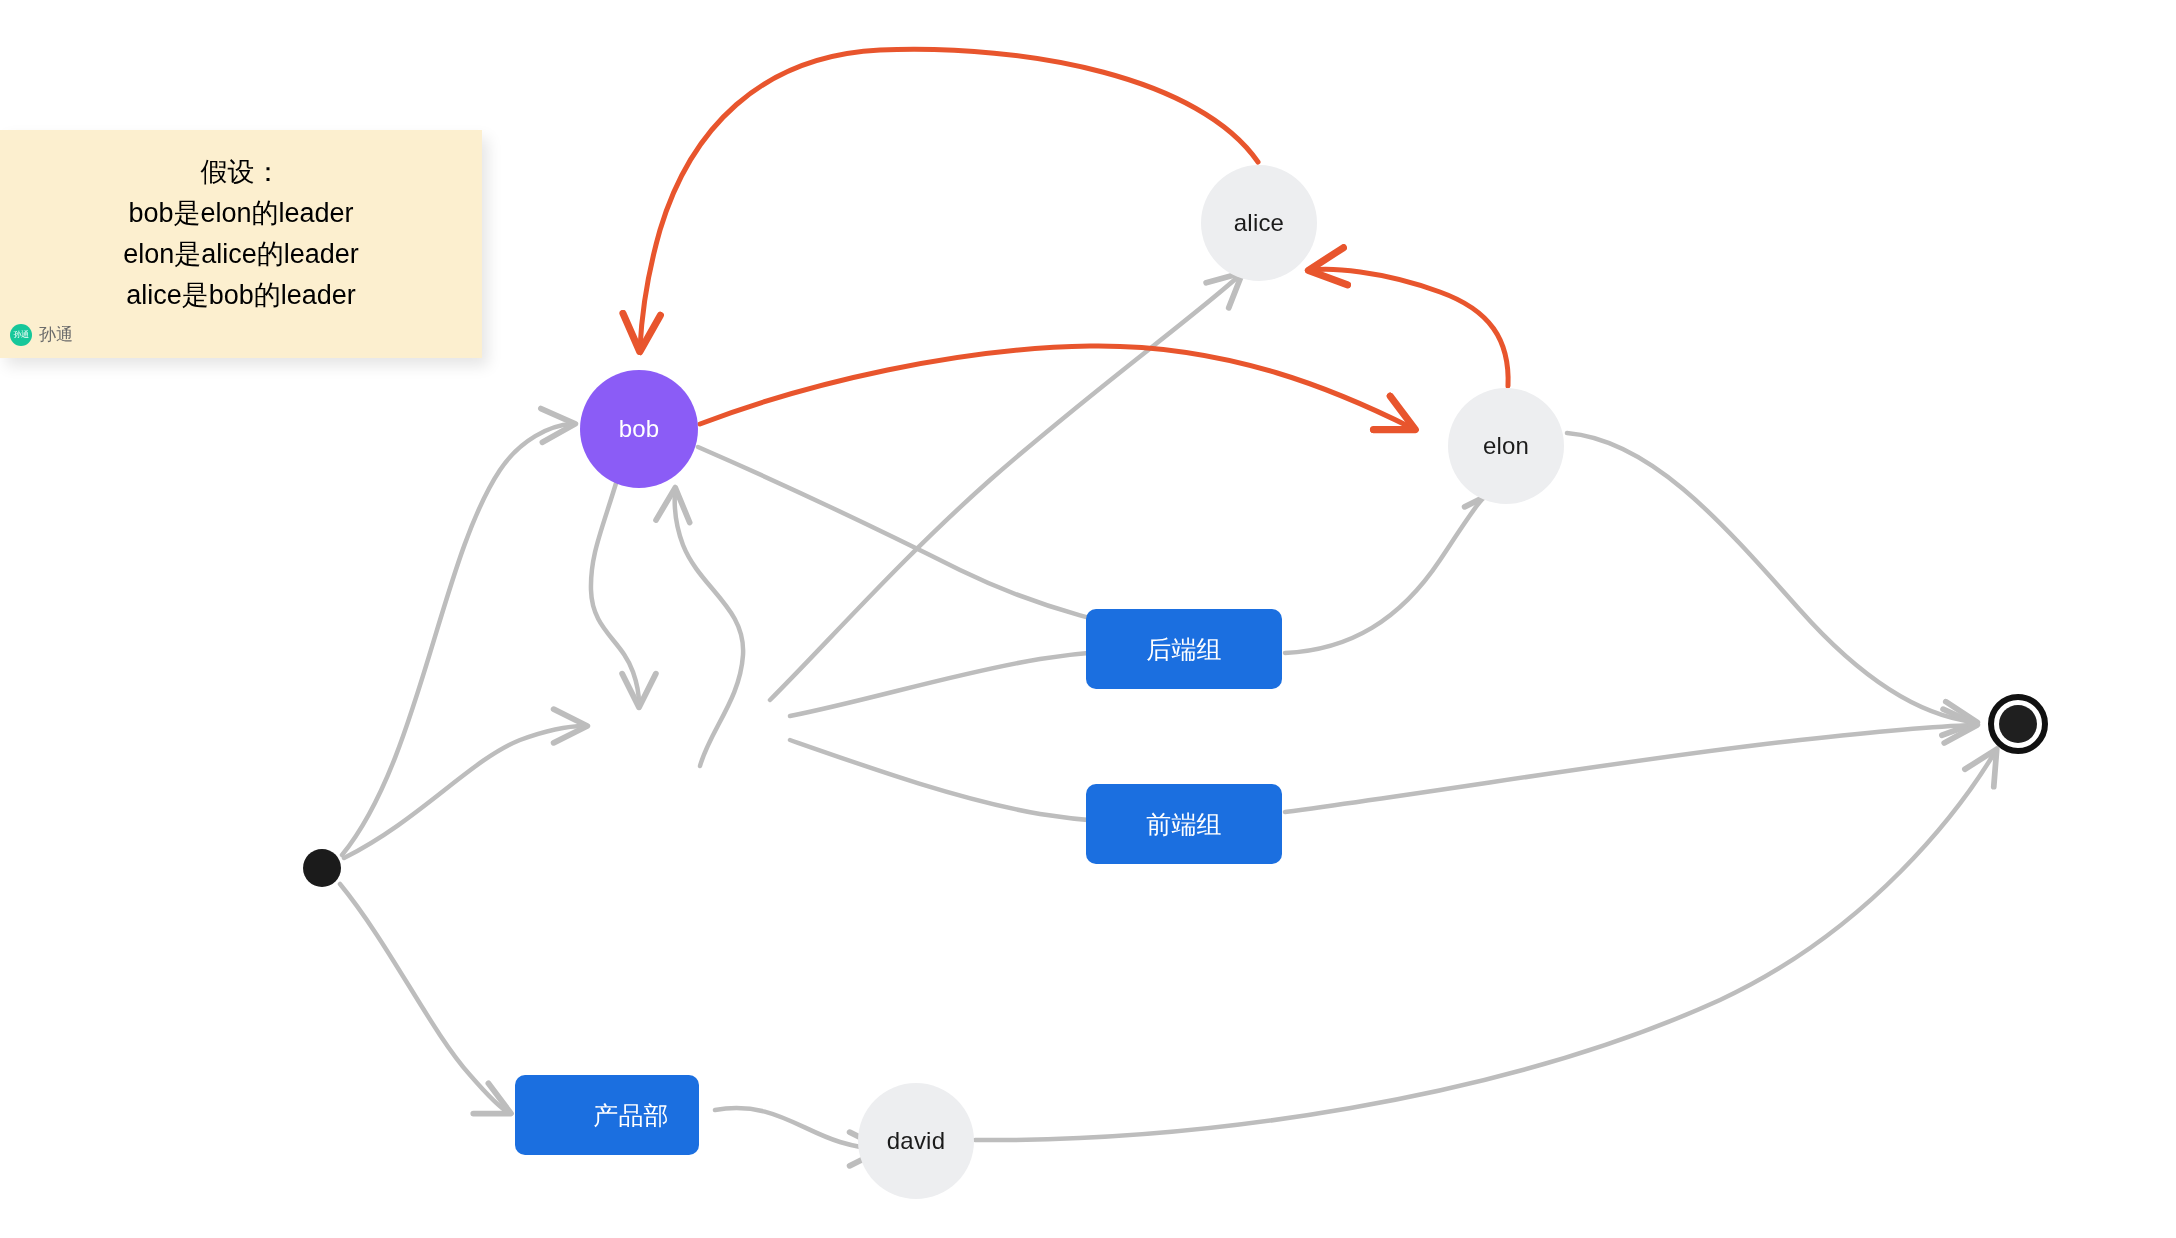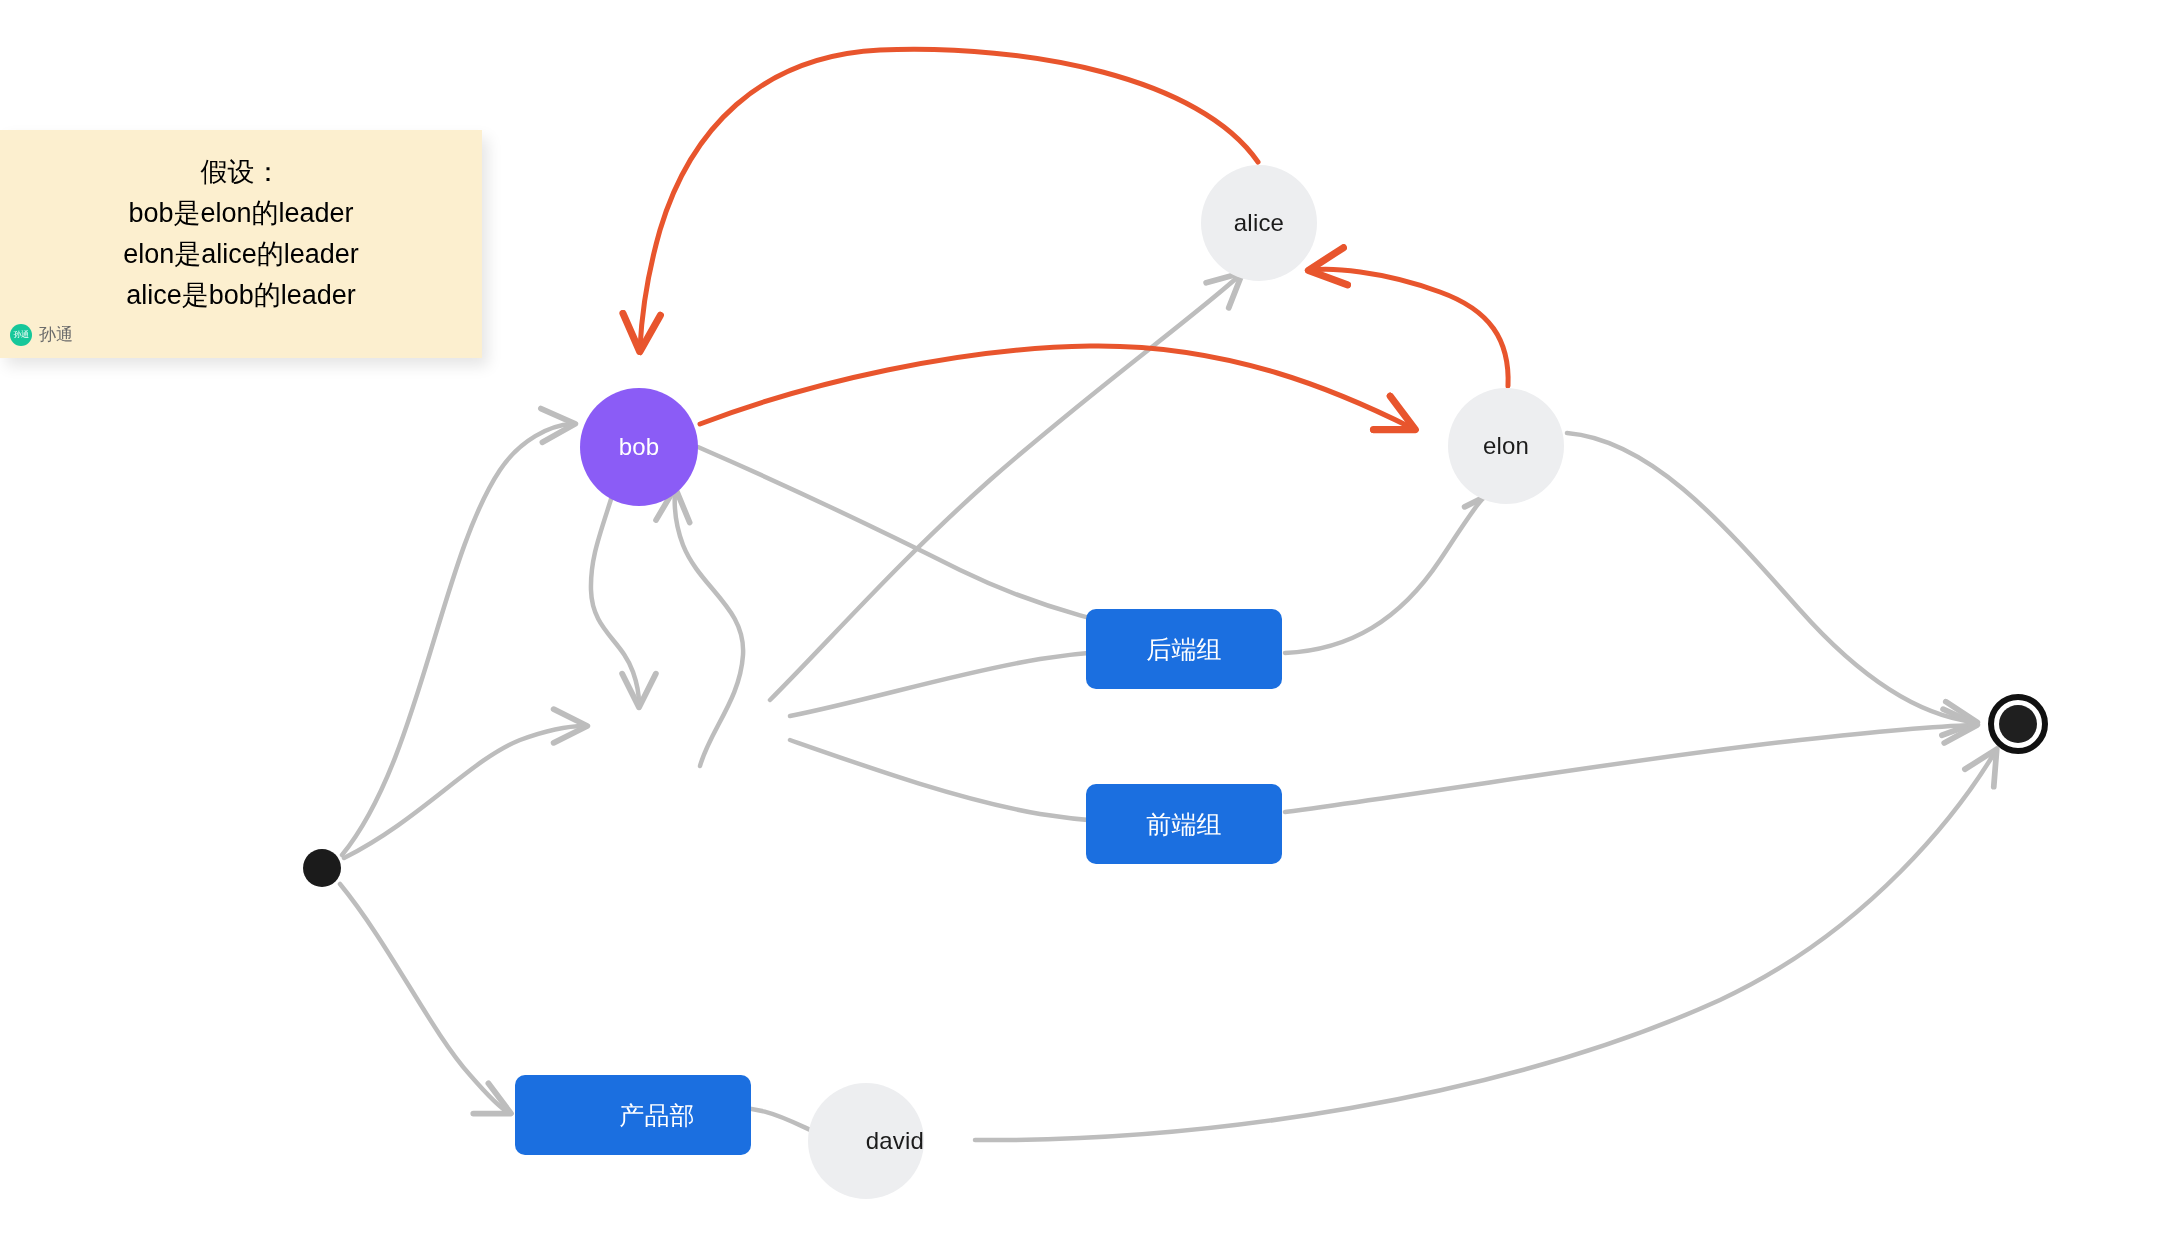--- a/index.html
+++ b/index.html
@@ -196,46 +196,46 @@
       <path d="M 700 424 C 810 382 960 348 1090 346 C 1230 344 1340 392 1412 428"></path>
 
       <path d="M 1508 386 C 1510 340 1490 310 1440 292 C 1380 270 1330 268 1312 270"></path>
     </g>
   </svg>
 
   <div class="marker-start" style="left:303px; top:849px;"></div>
 
   <div class="marker-end" style="left:1988px; top:694px;"></div>
 
-  <div class="node node-circle node-person-accent" style="left:580px; top:388px; width:118px; height:118px;justify-content:center;">
+  <div class="node node-circle node-person-accent" style="left:580px; top:370px; width:118px; height:118px;justify-content:center;">
     <span class="node-label">bob</span>
   </div>
 
   <div class="node node-circle node-person-plain" style="left:1201px; top:165px; width:116px; height:116px;">
     <span class="node-label">alice</span>
   </div>
 
   <div class="node node-circle node-person-plain" style="left:1448px; top:388px; width:116px; height:116px;">
     <span class="node-label">elon</span>
   </div>
 
-  <div class="node node-circle node-person-plain" style="left:808px; top:1083px; width:116px; height:116px;justify-content:flex-end;">
+  <div class="node node-circle node-person-plain" style="left:858px; top:1083px; width:116px; height:116px;">
     <span class="node-label">david</span>
   </div>
 
 
   <div class="node node-rect" style="left:1086px; top:609px; width:196px; height:80px;">
     <span class="node-label">后端组</span>
   </div>
 
   <div class="node node-rect" style="left:1086px; top:784px; width:196px; height:80px;">
     <span class="node-label">前端组</span>
   </div>
 
-  <div class="node node-rect" style="left:515px; top:1075px; width:236px; height:80px;padding-left:48px;">
+  <div class="node node-rect" style="left:515px; top:1075px; width:184px; height:80px;padding-left:48px;">
     <span class="node-label">产品部</span>
   </div>
 
   <div class="sticky-note">
     <div class="sticky-note-text">假设：
 bob是elon的leader
 elon是alice的leader
 alice是bob的leader</div>
     <div class="sticky-note-footer">
       <div class="avatar">孙通</div>

